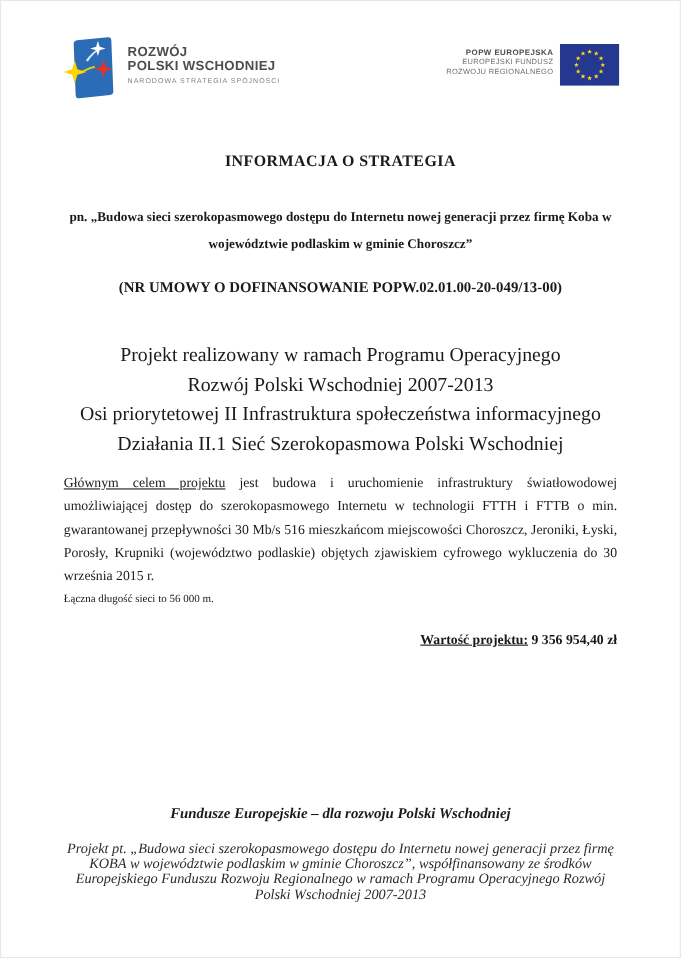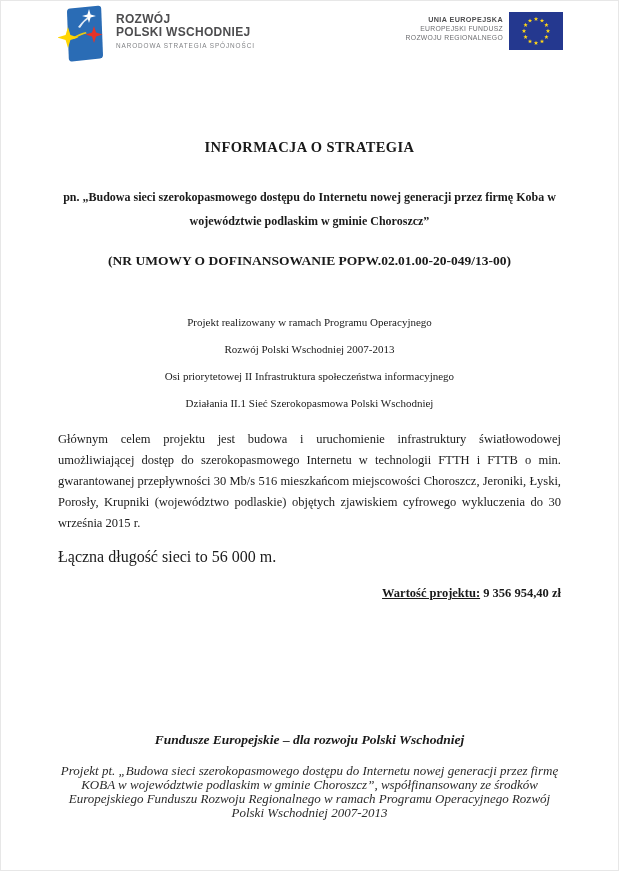--- a/index.html
+++ b/index.html
@@ -12,21 +12,21 @@
     border: 1px solid #e7e7e7;
     font-family: "Liberation Serif", "DejaVu Serif", serif;
     color: #1a1a1a;
     overflow: hidden;
   }
   
   .header {
     display: flex;
     justify-content: space-between;
     align-items: flex-start;
-    padding: 4px 55px 0 57px;
+    padding: 32px 55px 0 57px;
     height: 80px;
   }
   .logo-left { display: flex; align-items: flex-start; gap: 8px; }
   .logo-left-text {
     font-family: "Liberation Sans", "DejaVu Sans", sans-serif;
     margin-top: 8px;
   }
   .logo-left-text .l1, .logo-left-text .l2 {
     font-size: 12px;
     font-weight: bold;
@@ -75,32 +75,32 @@
     font-weight: bold;
     line-height: 24px;
     padding: 0 2px;
   }
   .agreement {
     margin-top: 20px;
     text-align: center;
     font-size: 13.5px;
     font-weight: bold;
   }
-  .program { margin-top: 40px; text-align: center; font-size: 11px; }
+  .program { margin-top: 40px; text-align: center; font-size: 18px; }
   .program-line { line-height: 27px; }
   .description {
     margin-top: 12px;
     text-align: justify;
     font-size: 12.5px;
     line-height: 21px;
   }
-  .description .lead { }
+  .description .lead { text-decoration: underline; }
   .network-length {
-    margin-top: 12px;
-    font-size: 16px;
+    margin-top: 0;
+    font-size: 10px;
     line-height: 21px;
   }
   .values { margin-top: 14px; text-align: right; font-size: 12.5px; }
   .value-line { line-height: 25px; }
   .value-line .vlabel { text-decoration: underline; }
   .value-line .vamount { font-weight: bold; }
   
   .footer {
     position: absolute;
     left: 57px;
@@ -144,21 +144,21 @@
       </span>
       <span class="logo-left-text">
         <div class="l1">ROZWÓJ</div>
         <div class="l2">POLSKI WSCHODNIEJ</div>
         <div class="l3">NARODOWA STRATEGIA SPÓJNOŚCI</div>
       </span>
     </div>
 
     <div class="logo-right">
       <span class="logo-right-text">
-        <div class="r1">UNIA EUROPEJSKA</div>
+        <div class="r1">POPW EUROPEJSKA</div>
         <div class="r2">EUROPEJSKI FUNDUSZ</div>
         <div class="r3">ROZWOJU REGIONALNEGO</div>
       </span>
       <span>
         <svg width="54" height="38" viewBox="0 0 54 38" aria-hidden="true">
           <rect x="0" y="0" width="54" height="38" fill="#24388f"></rect>
           <defs>
             <path id="eustar" d="M0,-2.2 L0.62,-0.68 2.2,-0.68 0.95,0.3 1.4,1.9 0,0.95 -1.4,1.9 -0.95,0.3 -2.2,-0.68 -0.62,-0.68 Z" fill="#ffd617"></path>
           </defs>
           <use href="#eustar" x="27" y="7"></use>

